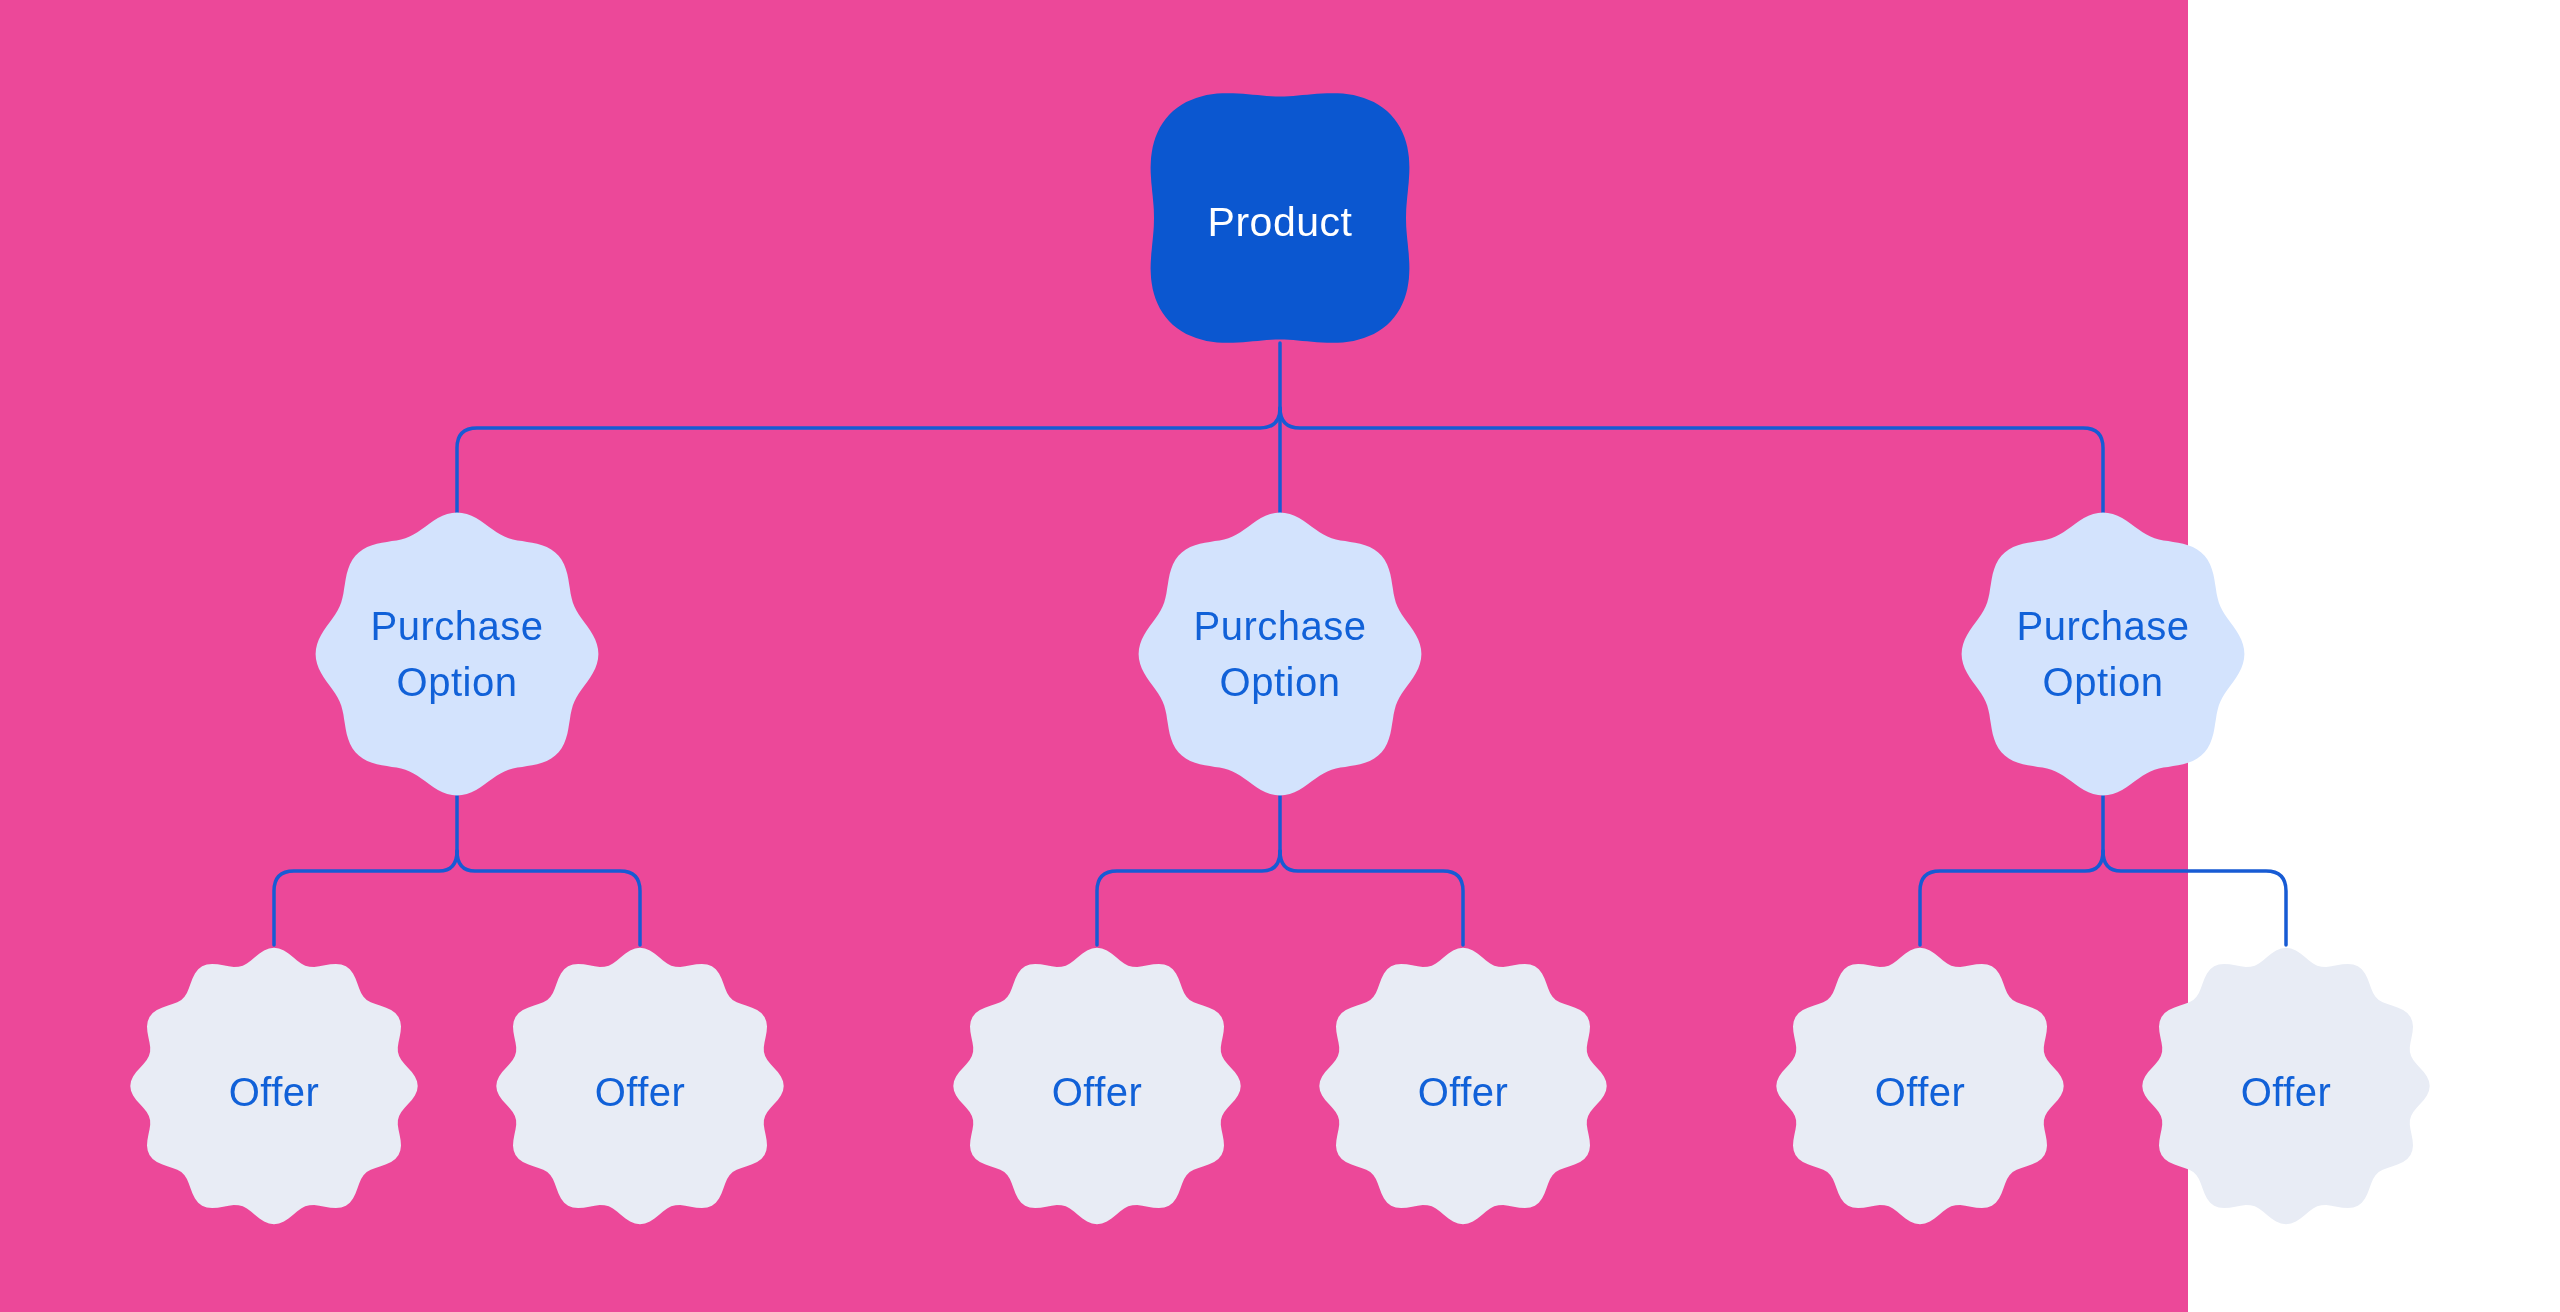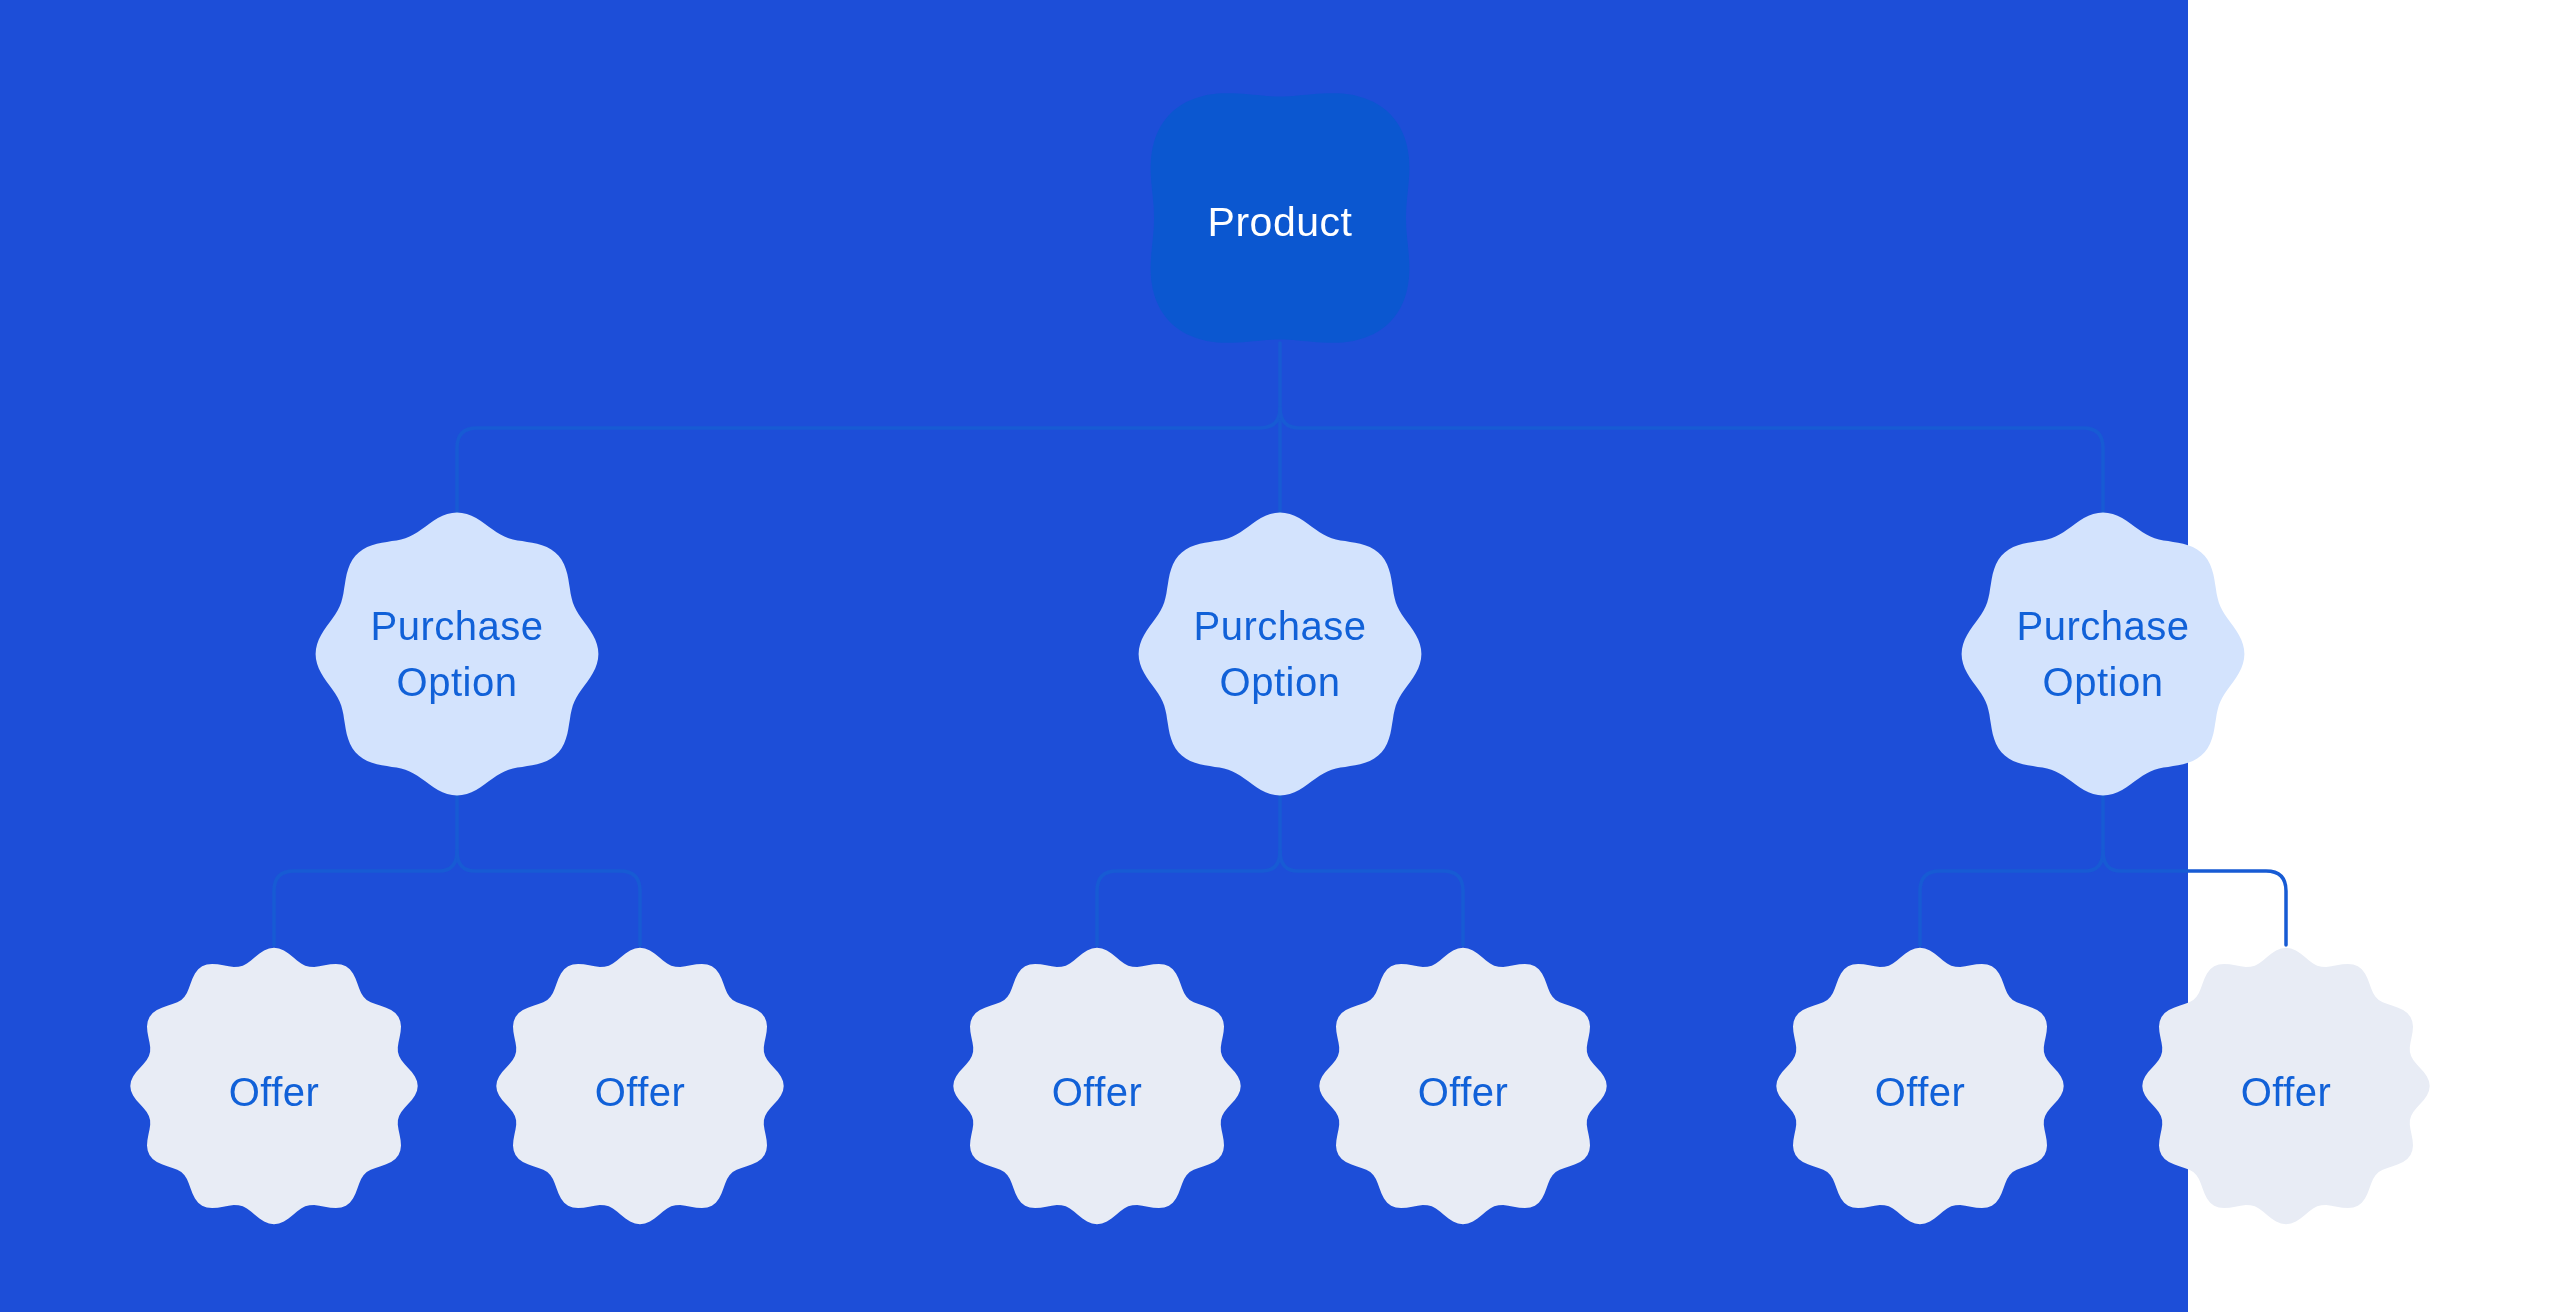--- a/index.html
+++ b/index.html
@@ -8,21 +8,21 @@
     background: #FFFFFF;
     width: 2560px;
     height: 1312px;
     overflow: hidden;
     font-family: "Liberation Sans", sans-serif;
   }
   .canvas {
     position: relative;
     width: 2188px;
     height: 1312px;
-    background: #1d4ed8;
+    background: #ec4899;
   }
   svg { display: block; }
   text {
     font-family: "Liberation Sans", sans-serif;
     font-weight: 500;
     letter-spacing: 0.5px;
   }
 </style>
 </head>
 <body>

